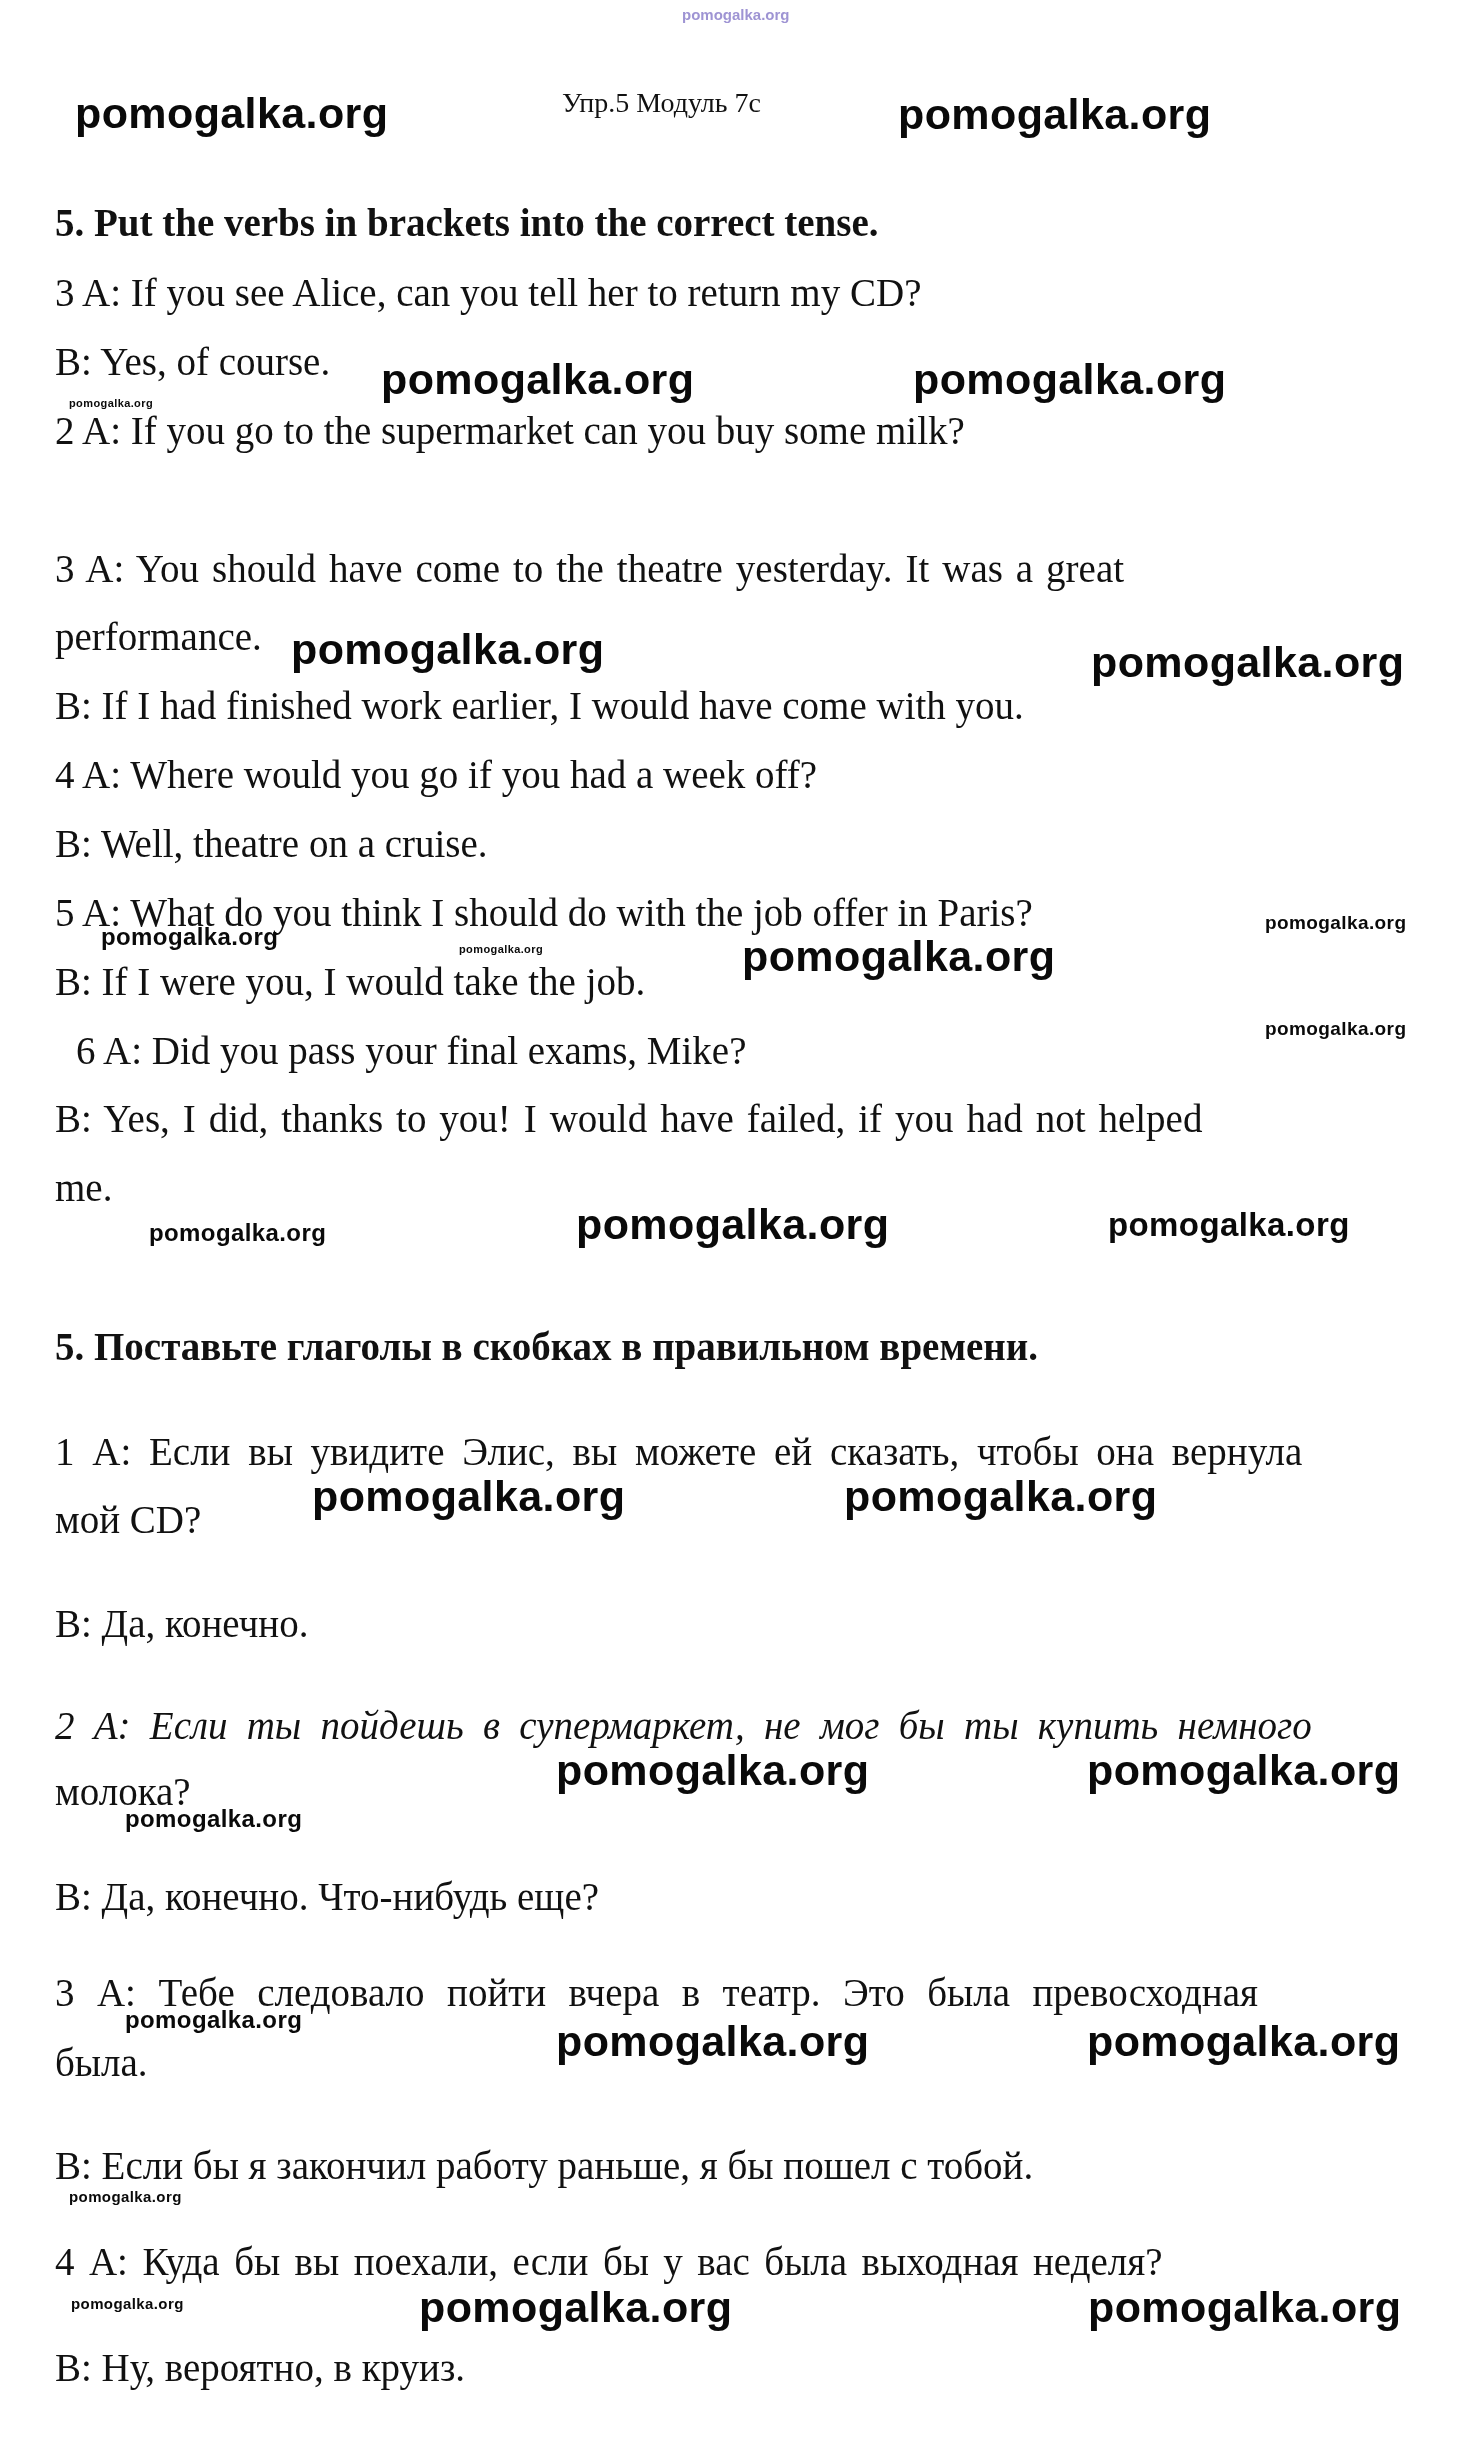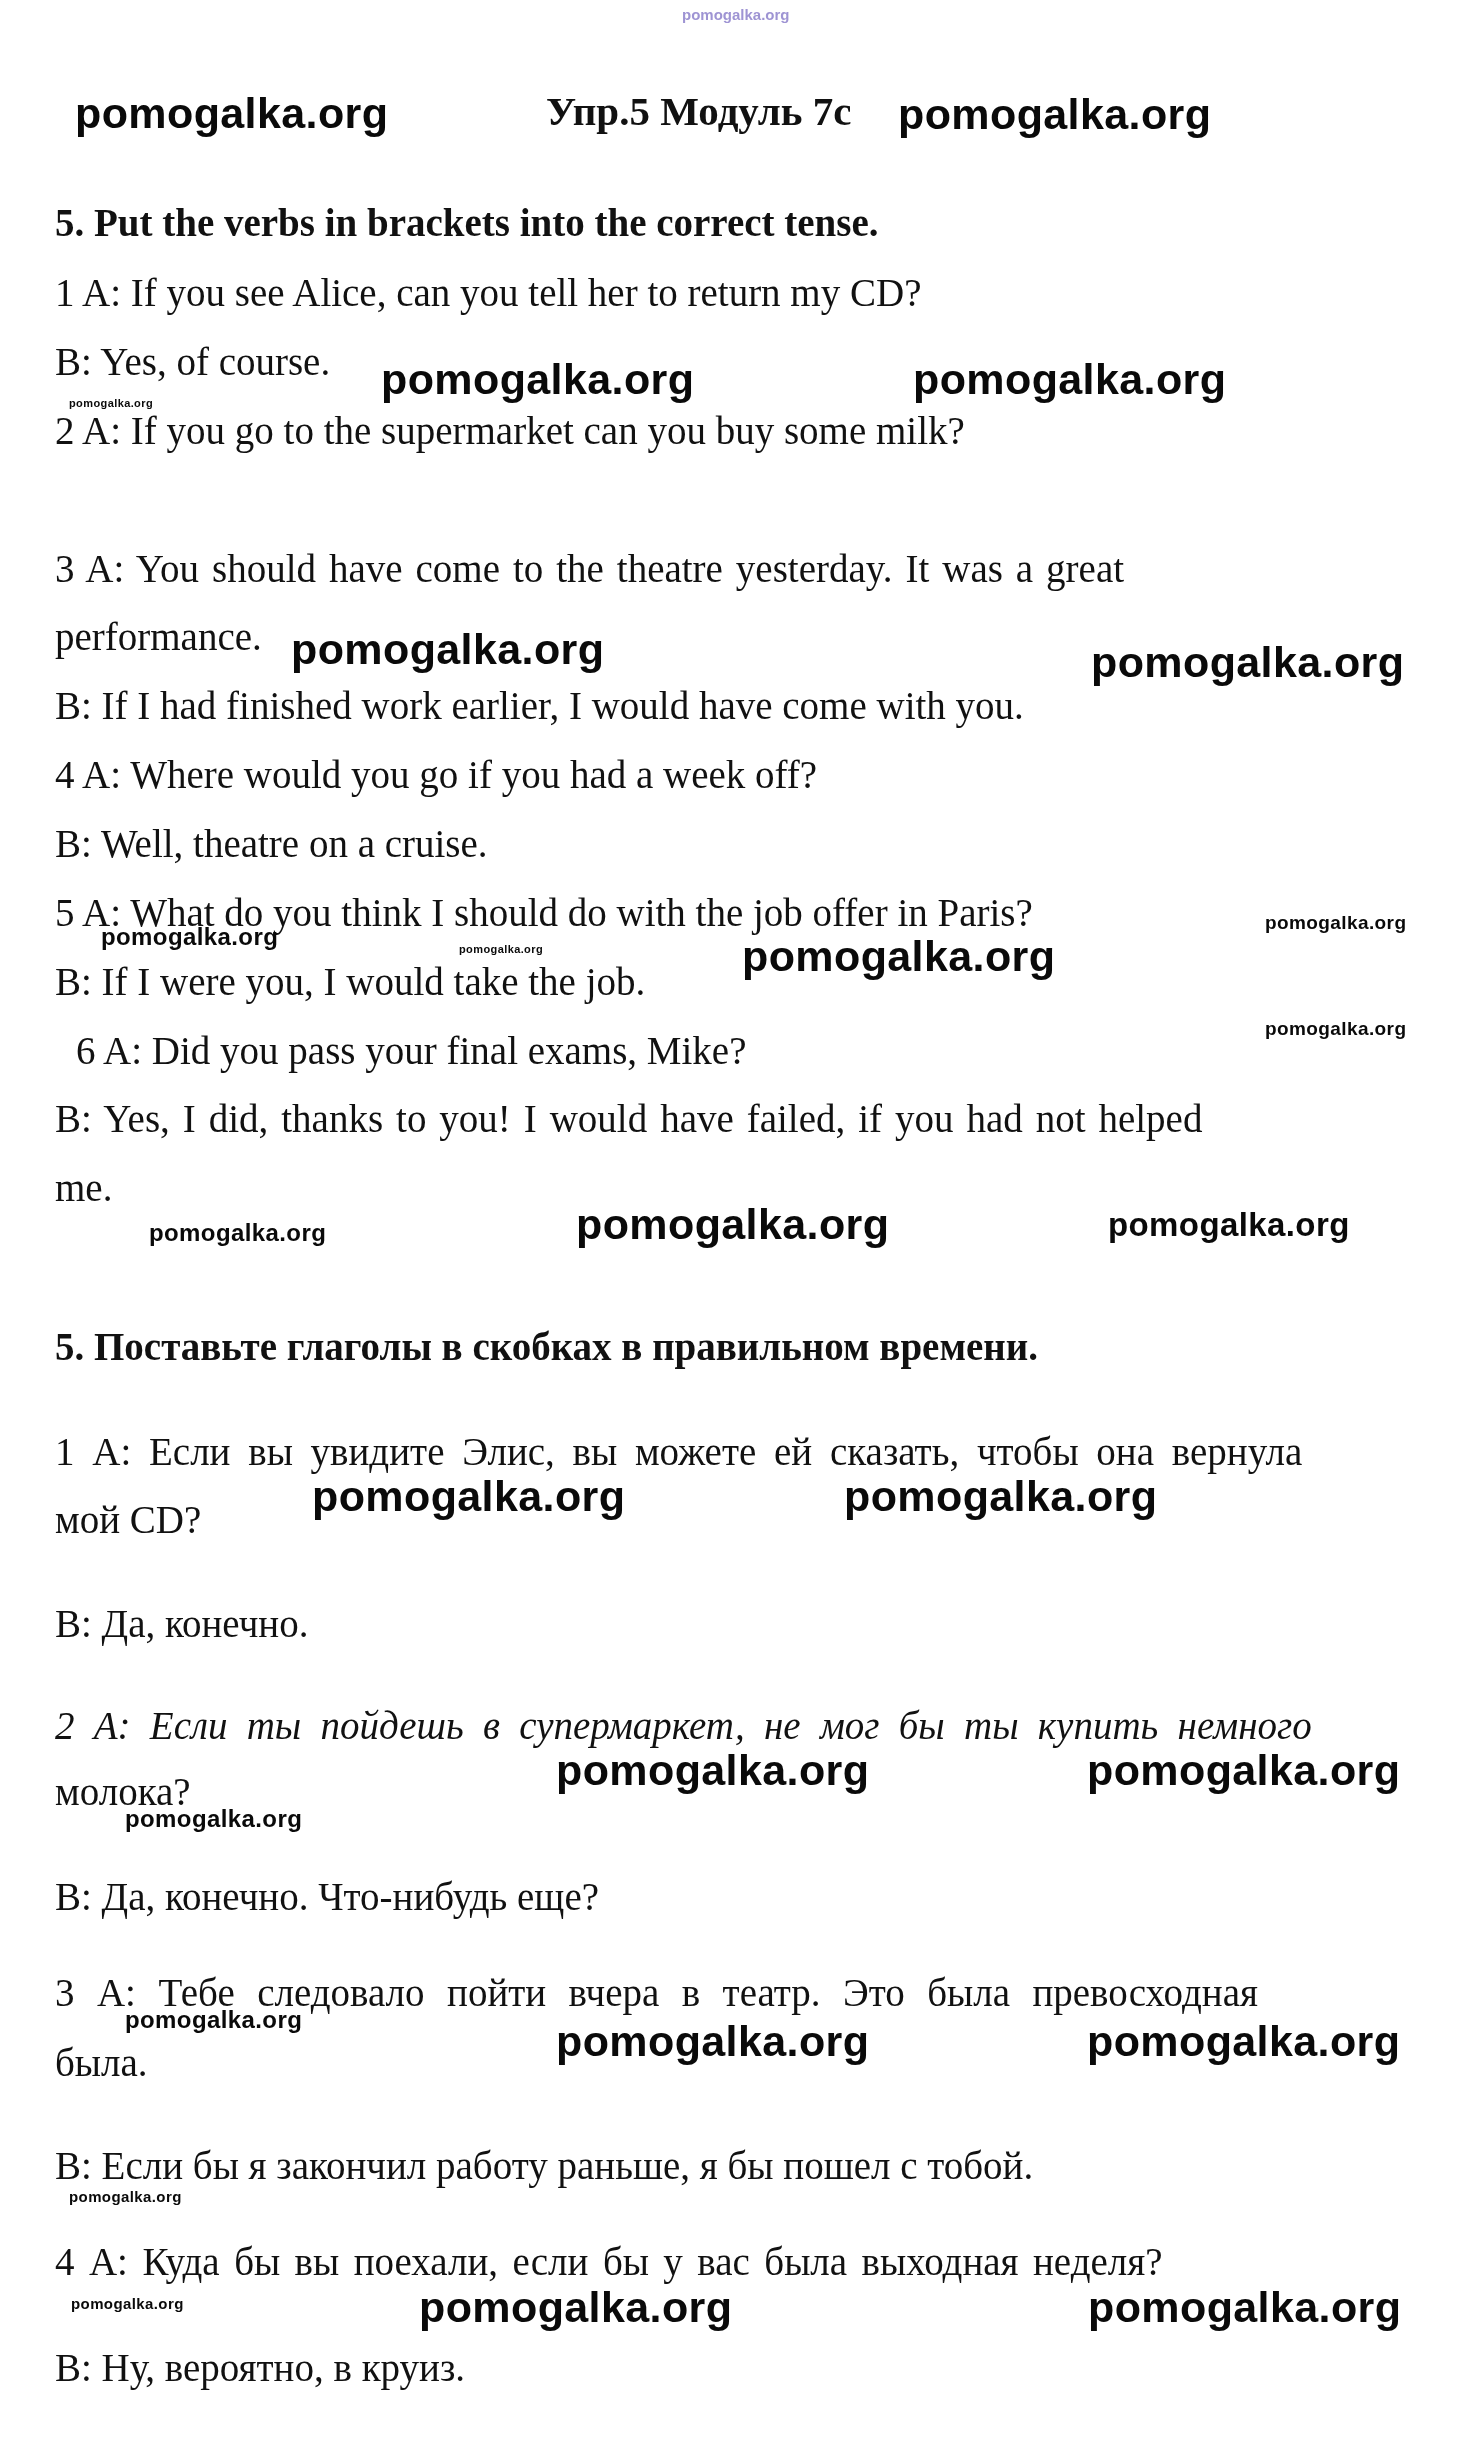--- a/index.html
+++ b/index.html
@@ -15,24 +15,25 @@
   .ln {
     position: absolute;
     left: 55px;
     font-size: 39px;
     line-height: 47px;
     white-space: nowrap;
   }
   .heading { font-weight: bold; }
   .page-title {
     position: absolute;
-    font-size: 41px;
-    font-weight: bold;
+    font-size: 28px;
+    font-weight: normal;
     white-space: nowrap;
     font-family: "Liberation Serif", "DejaVu Serif", serif;
+    margin-left: 16px;
   }
   .wm {
     position: absolute;
     font-family: "Liberation Sans", "DejaVu Sans", sans-serif;
     font-weight: bold;
     color: #0a0a0a;
     white-space: nowrap;
     letter-spacing: 0.4px;
   }
   .wm-lg  { font-size: 43px; }
@@ -60,21 +61,21 @@
 <div class="page">
 
   <span class="wm-top">pomogalka.org</span>
 
   <span class="wm wm-lg" style="left:75px; top:89px;">pomogalka.org</span>
   <div class="page-title" style="left:546px; top:87px;">Упр.5 Модуль 7c</div>
   <span class="wm wm-lg" style="left:898px; top:90px;">pomogalka.org</span>
 
   <div class="ln heading" style="top:199px;">5. Put the verbs in brackets into the correct tense.</div>
 
-  <div class="ln" style="top:269px;">1 A: If you see Alice, can you tell her to return my CD?</div>
+  <div class="ln" style="top:269px;">3 A: If you see Alice, can you tell her to return my CD?</div>
   <div class="ln" style="top:338px;">B: Yes, of course.</div>
   <div class="ln" style="top:407px;">2 A: If you go to the supermarket can you buy some milk?</div>
   <div class="ln" style="top:545px; word-spacing:3.2px;">3 A: You should have come to the theatre yesterday. It was a great</div>
   <div class="ln" style="top:613px;">performance.</div>
   <div class="ln" style="top:682px;">B: If I had finished work earlier, I would have come with you.</div>
   <div class="ln" style="top:751px;">4 A: Where would you go if you had a week off?</div>
   <div class="ln" style="top:820px;">B: Well, theatre on a cruise.</div>
   <div class="ln" style="top:889px;">5 A: What do you think I should do with the job offer in Paris?</div>
   <div class="ln" style="top:958px;">B: If I were you, I would take the job.</div>
   <div class="ln" style="top:1027px;margin-left:21px;">6 A: Did you pass your final exams, Mike?</div>

